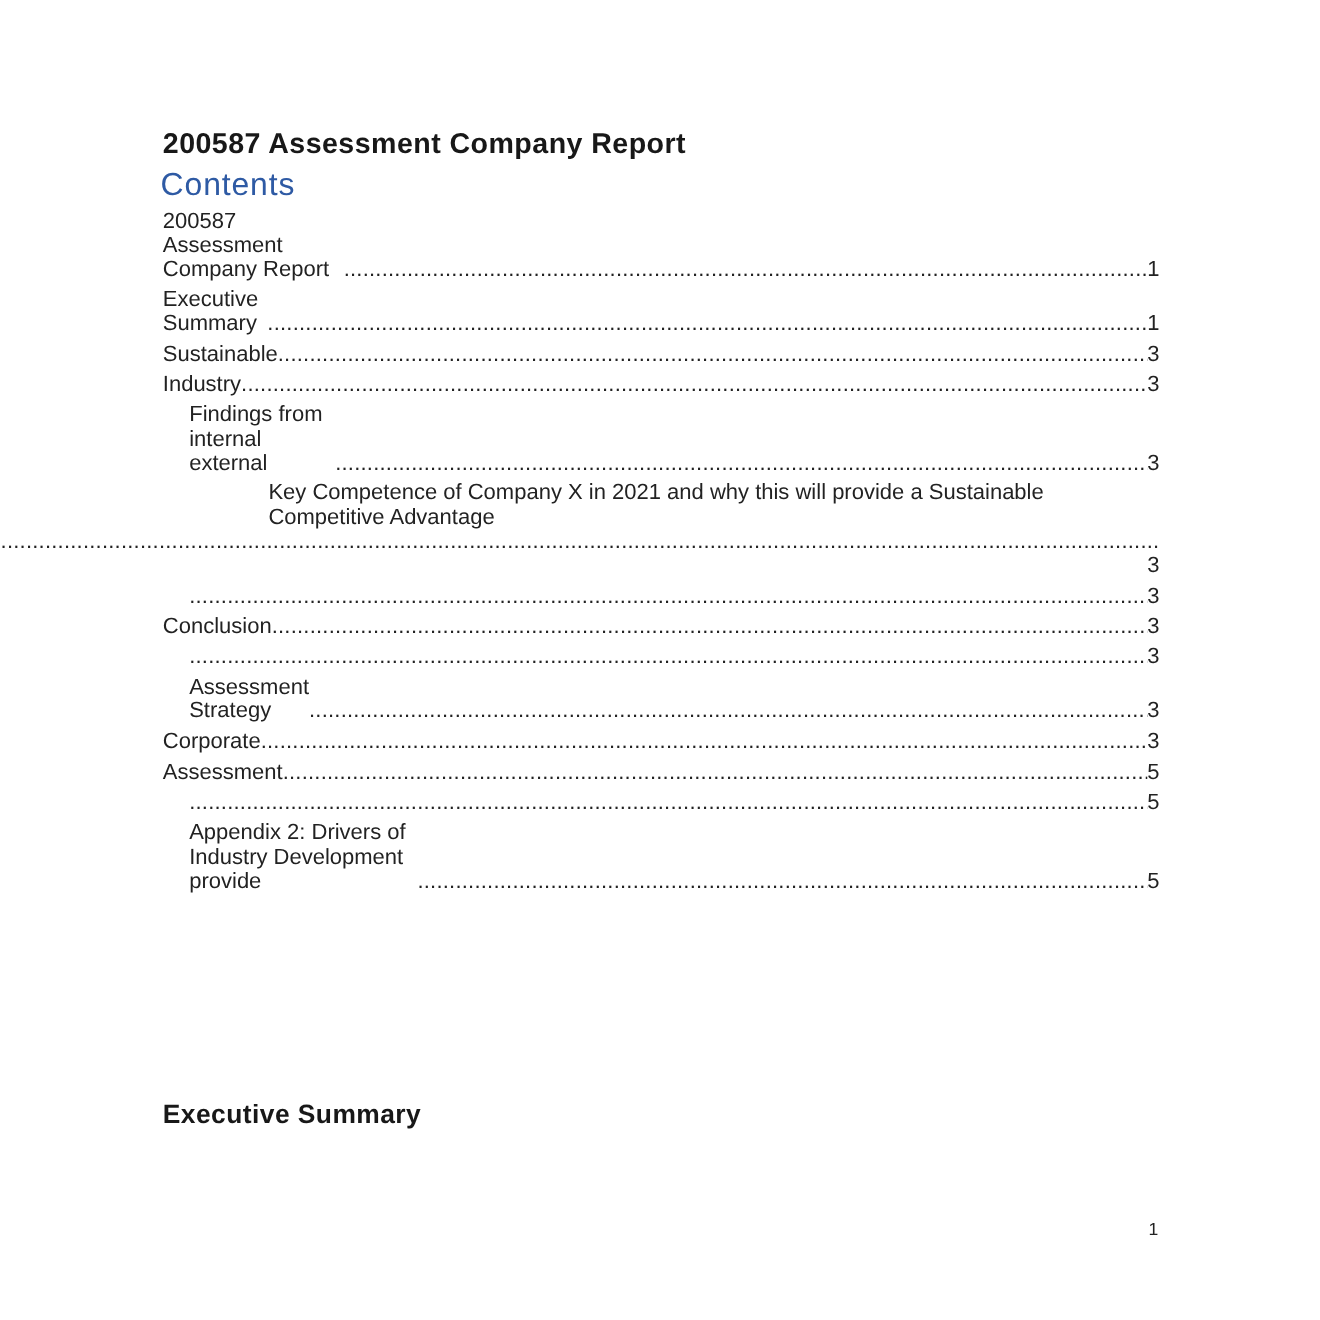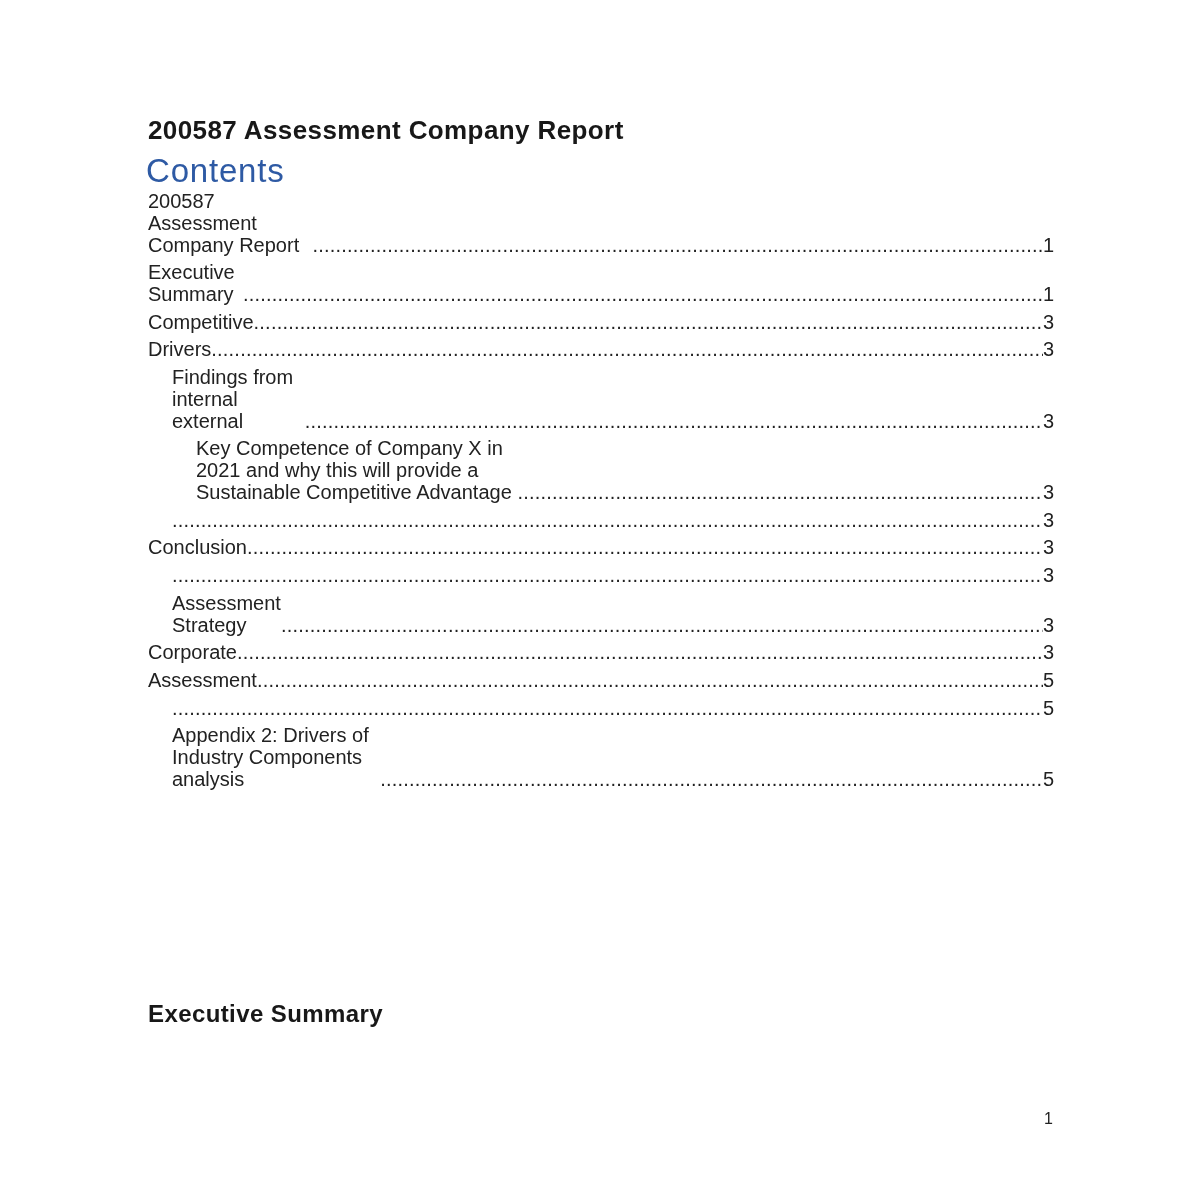--- a/index.html
+++ b/index.html
@@ -11,34 +11,34 @@
     position: relative;
     overflow: hidden;
   }
   .doc-title {
     position: absolute; left: 148px; top: 116px;
     font-size: 26px; font-weight: bold; color: #181818;
     letter-spacing: 0.4px; line-height: 1.15; margin: 0;
   }
   .contents-heading {
     position: absolute; left: 146px; top: 152px;
-    font-size: 33px; font-weight: 400;
+    font-size: 29px; font-weight: 400;
     letter-spacing: 0.8px; line-height: 1.15; margin: 0;
   }
   .toc {
     position: absolute; left: 148px; top: 191px; width: 906px;
   }
   .toc-row {
     display: flex; align-items: flex-end;
     font-size: 20px; line-height: 21.8px;
     margin-bottom: 5.9px; color: #222222;
     cursor: pointer;
   }
   .toc-row.lvl2 { padding-left: 24px; }
-  .toc-row.lvl3 { padding-left: 48px; }
+  .toc-row.lvl3 { padding-left: 48px; flex-direction: column; }
   .toc-label { flex: 0 1 auto; }
   .lvl3 .toc-label { max-width: 810px; }
   .toc-dots {
     flex: 1 1 auto; min-width: 0;
     overflow: hidden; white-space: nowrap;
     letter-spacing: 0.2px;
   }
   .toc-page { flex: 0 0 auto; }
   .section-heading {
     position: absolute; left: 148px; top: 1000px;
@@ -64,26 +64,26 @@
       <span class="toc-label">200587 Assessment Company Report</span>
       <span class="toc-dots">....................................................................................................................................................................................................................................................................</span>
       <span class="toc-page">1</span>
     </div>
       <div class="toc-row lvl1">
       <span class="toc-label">Executive Summary</span>
       <span class="toc-dots">....................................................................................................................................................................................................................................................................</span>
       <span class="toc-page">1</span>
     </div>
       <div class="toc-row lvl1">
-      <span class="toc-label">Competitive</span>
+      <span class="toc-label">Sustainable</span>
       <span class="toc-dots">....................................................................................................................................................................................................................................................................</span>
       <span class="toc-page">3</span>
     </div>
       <div class="toc-row lvl1">
-      <span class="toc-label">Drivers</span>
+      <span class="toc-label">Industry</span>
       <span class="toc-dots">....................................................................................................................................................................................................................................................................</span>
       <span class="toc-page">3</span>
     </div>
       <div class="toc-row lvl2">
       <span class="toc-label">Findings from internal external</span>
       <span class="toc-dots">....................................................................................................................................................................................................................................................................</span>
       <span class="toc-page">3</span>
     </div>
       <div class="toc-row lvl3">
       <span class="toc-label">Key Competence of Company X in 2021 and why this will provide a Sustainable Competitive Advantage</span>
@@ -116,21 +116,21 @@
       <div class="toc-row lvl1">
       <span class="toc-label">Assessment</span>
       <span class="toc-dots">....................................................................................................................................................................................................................................................................</span>
       <span class="toc-page">5</span>
     </div>
       <div class="toc-row lvl2">
       <span class="toc-dots">....................................................................................................................................................................................................................................................................</span>
       <span class="toc-page">5</span>
     </div>
       <div class="toc-row lvl2">
-      <span class="toc-label">Appendix 2: Drivers of Industry Components analysis</span>
+      <span class="toc-label">Appendix 2: Drivers of Industry Development provide</span>
       <span class="toc-dots">....................................................................................................................................................................................................................................................................</span>
       <span class="toc-page">5</span>
     </div>
     </nav>
 
   <h3 class="section-heading">Executive Summary</h3>
 
   <div class="page-footer">1</div>
 
 </div>

